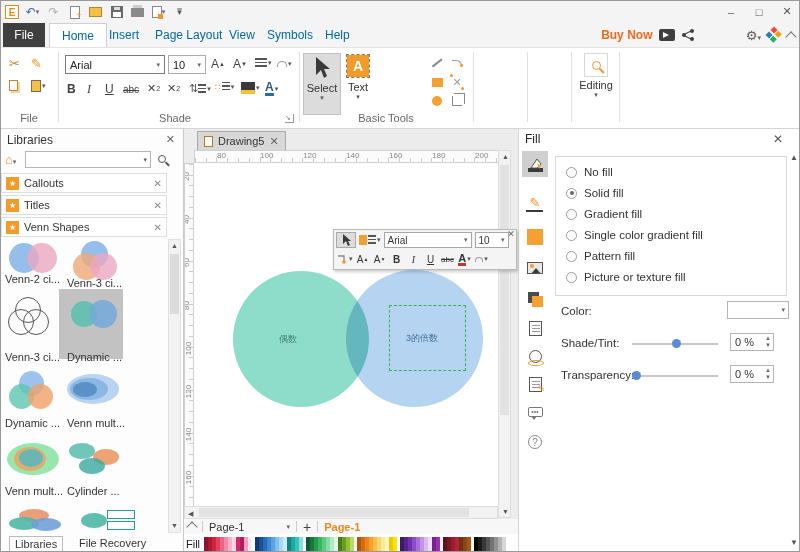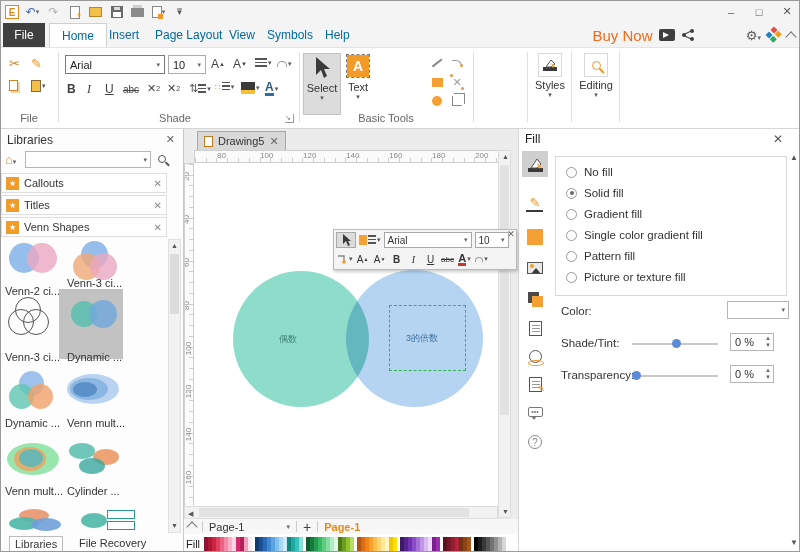--- a/index.html
+++ b/index.html
@@ -20,21 +20,21 @@
   .win-ctrl { position:absolute; top:0; right:0; display:flex; }
   .win-btn { width:28px; height:21px; display:flex; align-items:center; justify-content:center; color:#555; font-size:11px; }
   .tiny-arr { font-size:7px; color:#666; }
 
   
   .menubar { left:0; top:22px; width:800px; height:24px; background:#f4f4f4; }
   .mtab { position:absolute; top:0; height:24px; display:flex; align-items:center; padding:0 12px; font-size:12px; color:#0369a1; }
   .mtab.dark { background:#3f3f3f; color:#fff; }
   .mtab.active { background:#fff; border:1px solid #d0d0d0; border-bottom:none; }
   .mb-right { position:absolute; right:6px; top:0; height:24px; display:flex; align-items:center; gap:7px; }
-  .buynow { color:#f26a1b; font-weight:normal; font-size:15px; }
+  .buynow { color:#f26a1b; font-weight:bold; font-size:12px; }
   .signin { color:#3f5fae; font-size:12px;margin-top:37px; }
   .cam-ic { width:16px; height:12px; background:#3f3f3f; border-radius:2px; position:relative; }
   .cam-ic::after { content:""; position:absolute; left:4px; top:3px; border-left:6px solid #fff; border-top:3px solid transparent; border-bottom:3px solid transparent; }
   .share-ic { width:12px; height:12px; position:relative; }
   .share-ic i { position:absolute; width:4px; height:4px; border-radius:50%; background:#3f3f3f; }
   .share-ic i:nth-child(1){ right:0; top:0; } .share-ic i:nth-child(2){ left:0; top:4px; } .share-ic i:nth-child(3){ right:0; bottom:0; }
   .share-ic::before, .share-ic::after { content:""; position:absolute; width:8px; height:1px; background:#3f3f3f; left:2px; }
   .share-ic::before { top:3px; transform:rotate(-25deg);} .share-ic::after { bottom:3px; transform:rotate(25deg);}
   .gear { color:#5a5a5a; font-size:13px; }
   .pinw { width:12px; height:12px; transform:rotate(45deg); display:grid; grid-template-columns:5px 5px; grid-gap:1px; }
@@ -335,31 +335,20 @@
         <span class="ci-o"></span>
       </span>
     <span class="mini" style="left:448px;top:46px;">
         <span class="crop-ic"></span>
       </span>
     <div class="grp-label" style="left:302px;width:166px;">Basic Tools</div>
     <div class="rb-div" style="left:472px;"></div>
 
     <div class="rb-div" style="left:526px;"></div>
 
-    <div class="big-btn" style="left:530px;width:38px;">
-      <div class="icon-frame">
-          <svg width="16" height="16" viewBox="0 0 16 16">
-            <rect x="1" y="10" width="14" height="4" fill="#3a3a3a"></rect>
-            <path d="M4,10 L9,3 L13,7 L9,10 Z" fill="#fff" stroke="#555" stroke-width="1"></path>
-            <path d="M9,6 L13,9 L11,11 Z" fill="#f5a033"></path>
-          </svg>
-        </div>
-      <div class="bb-label">Styles</div>
-      <div class="bb-arr">▾</div>
-    </div>
     <div class="rb-div" style="left:570px;"></div>
 
     <div class="big-btn" style="left:574px;width:42px;">
       <div class="icon-frame">
           <span class="mag"></span>
         </div>
       <div class="bb-label">Editing</div>
       <div class="bb-arr">▾</div>
     </div>
     <div class="rb-div" style="left:618px;"></div>
@@ -394,21 +383,21 @@
 
     <div class="thumb" style="left:6px;top:112px;">
       <i style="left:2px;top:2px;width:30px;height:30px;background:#7aaee8;"></i>
         <i style="left:20px;top:2px;width:30px;height:30px;background:#eaa8c0;"></i>
     </div>
     <div class="thumb" style="left:70px;top:112px;">
       <i style="left:10px;top:0;width:27px;height:27px;background:#7aaee8;"></i>
         <i style="left:2px;top:12px;width:27px;height:27px;background:#f0a875;"></i>
         <i style="left:19px;top:12px;width:27px;height:27px;background:#eaa8c0;"></i>
     </div>
-    <div class="shape-label" style="left:4px;top:156px;">Venn-2 ci...</div>
+    <div class="shape-label" style="left:4px;top:144px;">Venn-2 ci...</div>
     <div class="shape-label" style="left:66px;top:148px;">Venn-3 ci...</div>
 
     <div class="thumb" style="left:6px;top:168px;">
       <i class="outl" style="left:8px;top:0;width:26px;height:26px;"></i>
         <i class="outl" style="left:1px;top:12px;width:26px;height:26px;"></i>
         <i class="outl" style="left:16px;top:12px;width:26px;height:26px;"></i>
     </div>
     <div class="thumb" style="left:66px;top:168px;">
       <i style="left:4px;top:4px;width:26px;height:26px;background:#52bfae;"></i>
         <i style="left:22px;top:3px;width:28px;height:28px;background:#6fa8dc;"></i>

